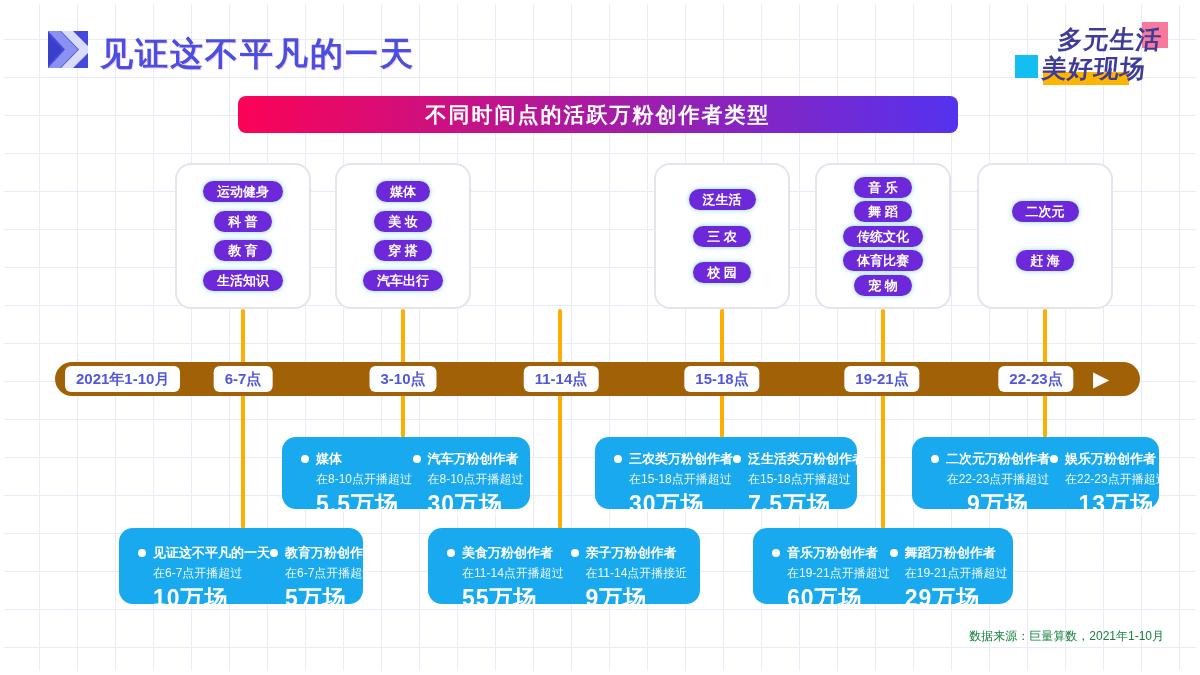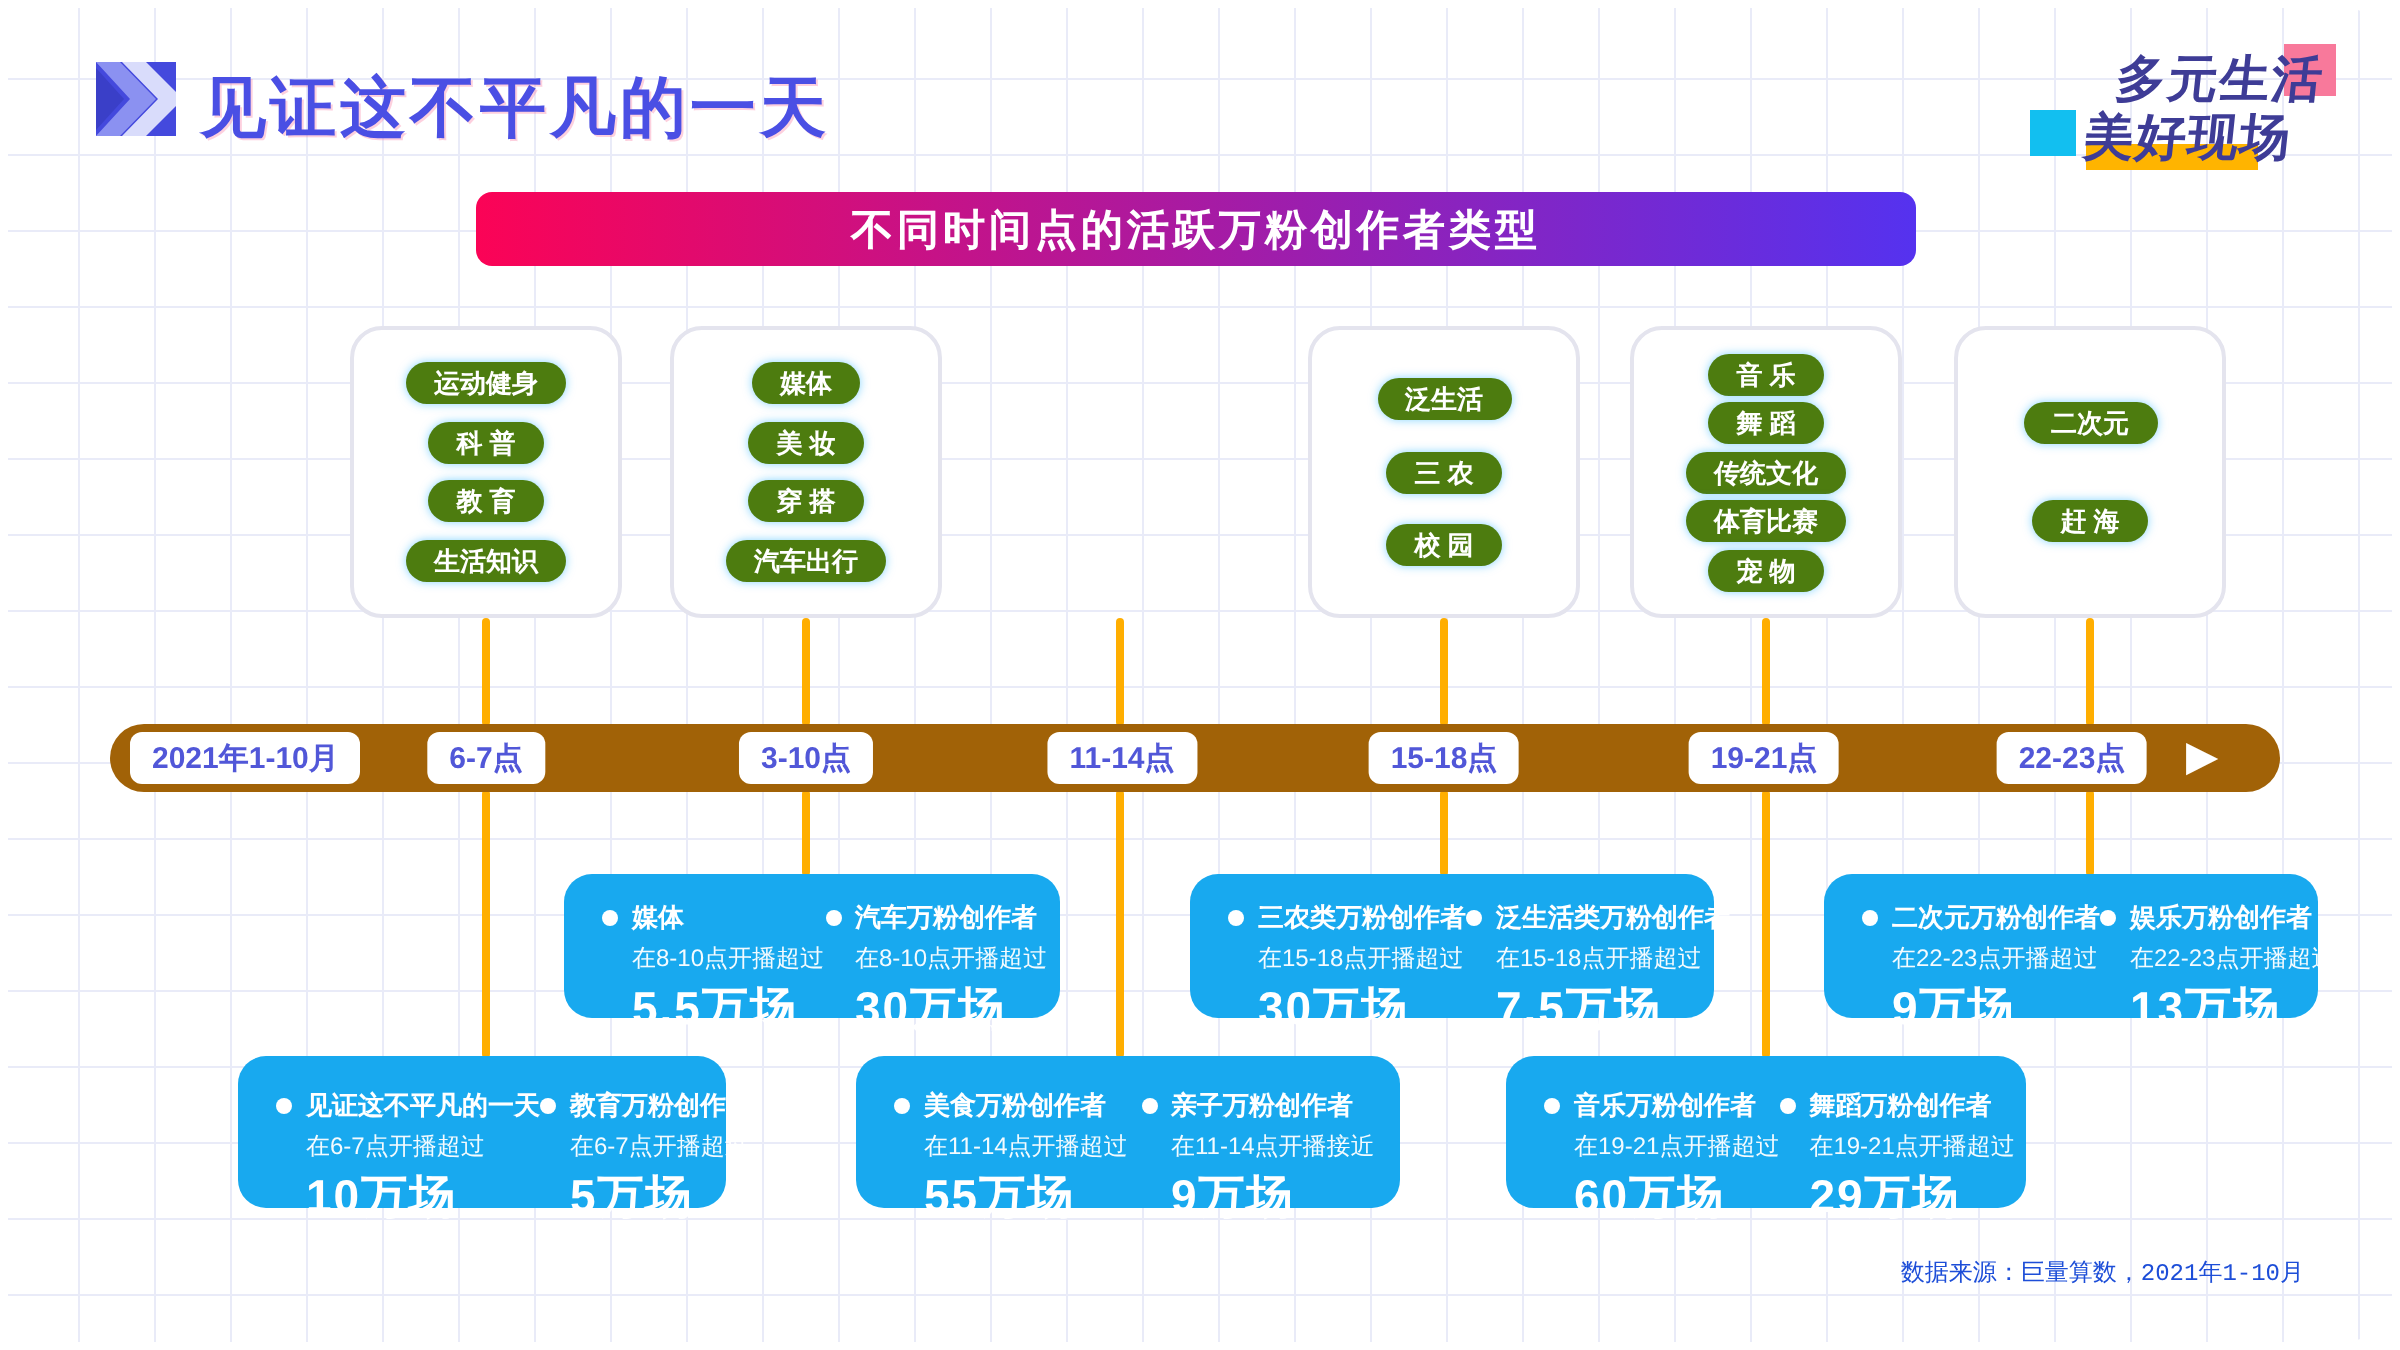--- a/index.html
+++ b/index.html
@@ -29,21 +29,21 @@
   .banner { position:absolute; left:238px; top:96px; width:720px; height:37px; border-radius:8px;
     background:linear-gradient(90deg,#fb0356,#5532ef); display:flex; align-items:center;
     justify-content:center; color:#fff; font-size:21px; font-weight:bold; letter-spacing:2px; }
 
   
   .group { position:absolute; top:163px; width:136px; height:146px; background:#fff;
     border:2px solid #e4e4ee; border-radius:16px; display:flex; flex-direction:column;
     align-items:center; justify-content:space-evenly; padding:8px 0; }
   .g1 { left:175px; } .g2 { left:335px; } .g3 { left:492px; }
   .g4 { left:654px; } .g5 { left:815px; } .g6 { left:977px; }
-  .pill { background:#4d7c0f; color:#fff; font-size:13px; font-weight:bold; border-radius:999px;
+  .pill { background:#6d28d9; color:#fff; font-size:13px; font-weight:bold; border-radius:999px;
     padding:4px 14px; line-height:1; white-space:nowrap;
     box-shadow:0 0 5px rgba(70,190,255,.65); }
 
   
   .conn { position:absolute; width:4px; background:#ffae00; border-radius:2px; }
   .cu { top:309px; height:54px; }
   .cu1 { left:241px; } .cu2 { left:401px; } .cu3 { left:558px; }
   .cu4 { left:720px; } .cu5 { left:881px; } .cu6 { left:1043px; }
   .cdS { top:395px; height:43px; }
   .cdL { top:395px; height:134px; }
@@ -65,31 +65,31 @@
   .c6 { left:981px; transform:translateX(-50%); }
   .tl-arrow { position:absolute; left:1038px; top:4px; color:#fff; font-size:21px; line-height:26px; }
 
   
   .card { position:absolute; background:#18a9ef; border-radius:14px; display:grid;
     grid-template-columns:1fr 1fr; padding:13px 6px 0 19px; color:#fff; }
   .card-a { top:437px; height:72px; }
   .card-b { top:528px; height:76px; padding-top:16px; }
   .k1 { left:282px; width:248px; }
   .k2 { left:595px; width:262px; }
-  .k3 { left:912px; width:247px; }
+  .k3 { left:912px; width:247px;text-align:center; }
   .k4 { left:119px; width:244px; }
   .k5 { left:428px; width:272px; }
   .k6 { left:753px; width:260px; }
   .stat-head { display:flex; align-items:center; gap:7px; font-size:13px; font-weight:bold;
     white-space:nowrap; }
   .dot { width:8px; height:8px; border-radius:50%; background:#fff; flex:0 0 auto; }
   .stat-desc { margin:3px 0 1px 15px; font-size:12px; color:rgba(255,255,255,.95); white-space:nowrap; }
   .stat-value { margin-left:15px; font-size:23px; font-weight:bold; letter-spacing:1px; }
 
-  .source { position:absolute; right:48px; top:628px; font-size:12px; color:#1d4ed8;font-family:Liberation Mono, monospace; }
+  .source { position:absolute; right:36px; top:628px; font-size:12px; color:#15803d; }
 </style>
 </head>
 <body>
 
 <div class="page">
   <div class="grid-bg"></div>
 
   <svg class="hdr-icon" viewBox="0 0 40 37">
     <rect width="40" height="37" fill="#4449dd"></rect>
     <polygon points="0,0 12,0 30,18.5 12,37 0,37 17,18.5" fill="#8b91f1"></polygon>

